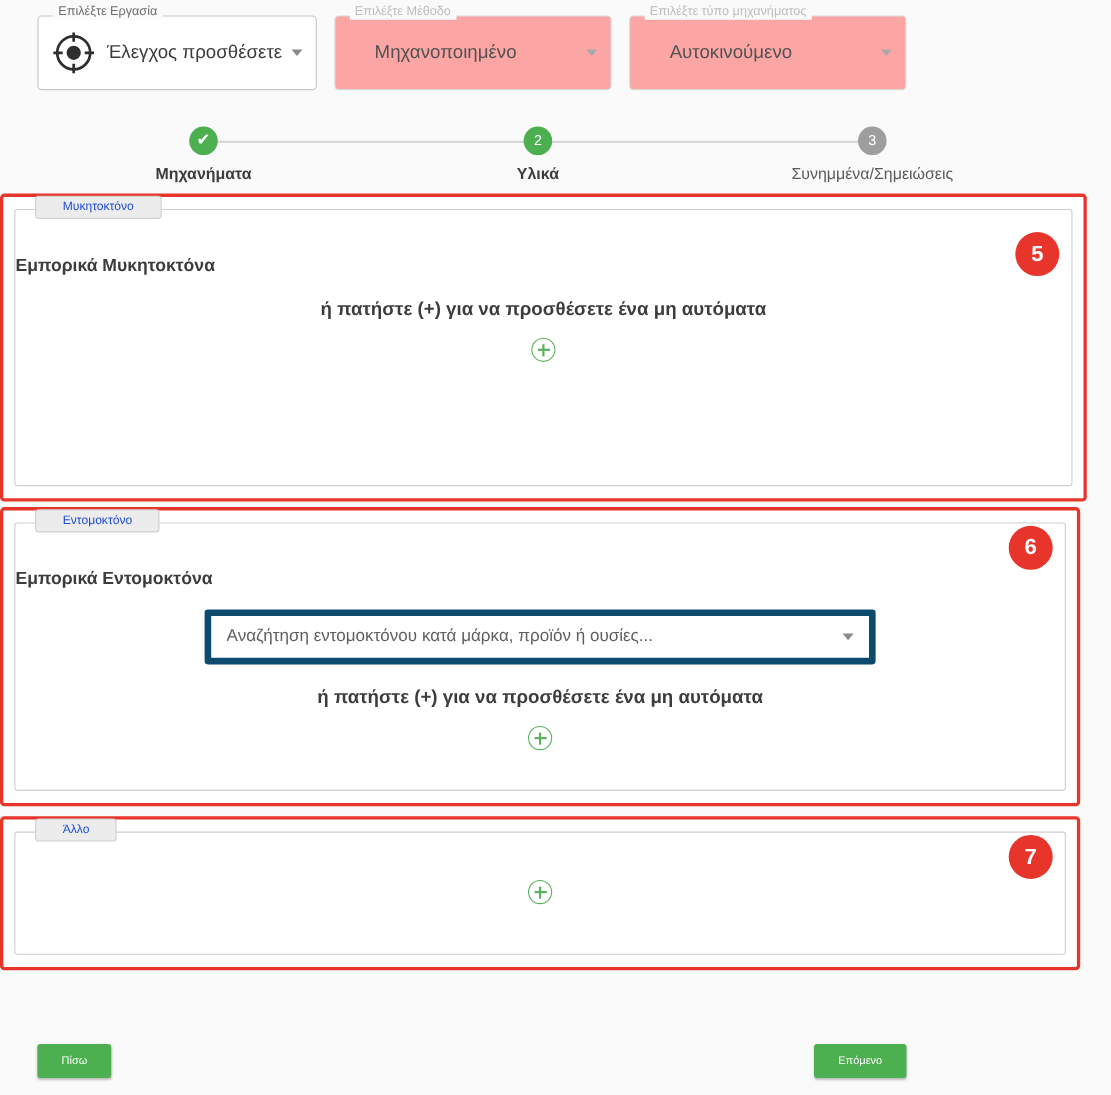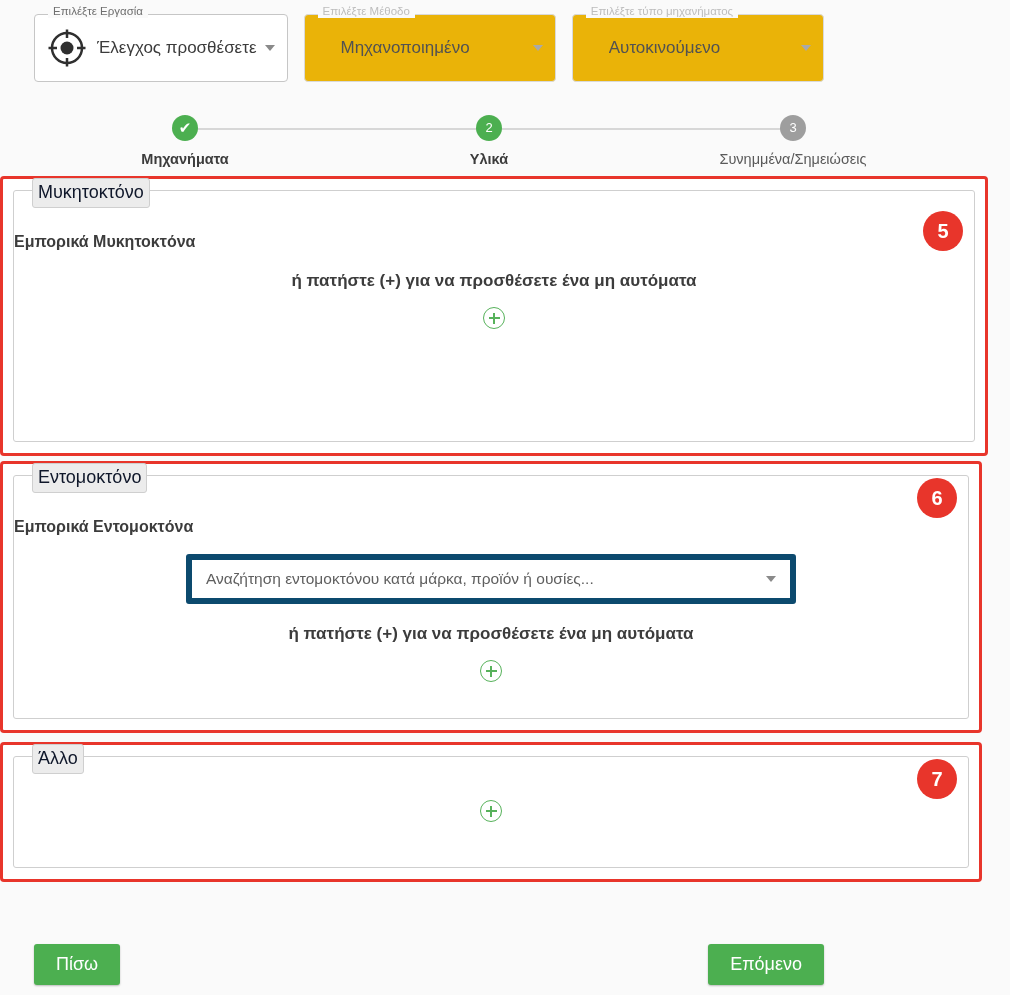--- a/index.html
+++ b/index.html
@@ -23,21 +23,21 @@
     position: relative;
     flex: 1 1 0;
     height: 68px;
     border: 1px solid #c6c6c6;
     border-radius: 4px;
     background: #fff;
     display: flex;
     align-items: center;
     padding: 0 12px;
   }
-  .field.disabled { border-color: #d9d9d9; background: #eab308; padding-left: 36px; }
+  .field.disabled { border-color: #d9d9d9; background: #fca5a5; padding-left: 36px; }
   .field .legend {
     position: absolute;
     top: -9px;
     left: 13px;
     background: #fafafa;
     padding: 0 5px;
     font-size: 11.5px;
     color: #6f6f6f;
     line-height: 1;
   }
@@ -130,23 +130,23 @@
     border: 1px solid #cfcfcf;
     border-radius: 3px;
   }
   .fieldset .legend {
     position: absolute;
     top: -13px;
     left: 18px;
     background: #ececec;
     border: 1px solid #cfcfcf;
     border-radius: 3px;
-    padding: 3px 5px;
-    font-size: 18px;
-    color: #0f172a;
+    padding: 3px 24px;
+    font-size: 11px;
+    color: #1d4ed8;
     line-height: 1.2;
   }
   .badge {
     position: absolute;
     right: 22px;
     width: 40px; height: 40px;
     border-radius: 50%;
     background: #e8352b;
     color: #fff;
     font-size: 20px;
@@ -213,21 +213,21 @@
     padding: 0 34px;
     display: flex;
     justify-content: space-between;
     align-items: center;
   }
   .btn {
     background: #4caf50;
     color: #fff;
     border: none;
     border-radius: 3px;
-    font-size: 18px;
+    font-size: 10px;
     font-family: "Liberation Sans", sans-serif;
     padding: 10px 22px;
     cursor: pointer;
     box-shadow: 0 1px 2px rgba(0,0,0,.25);
   }
 </style>
 </head>
 <body>
 
 <div class="page">

